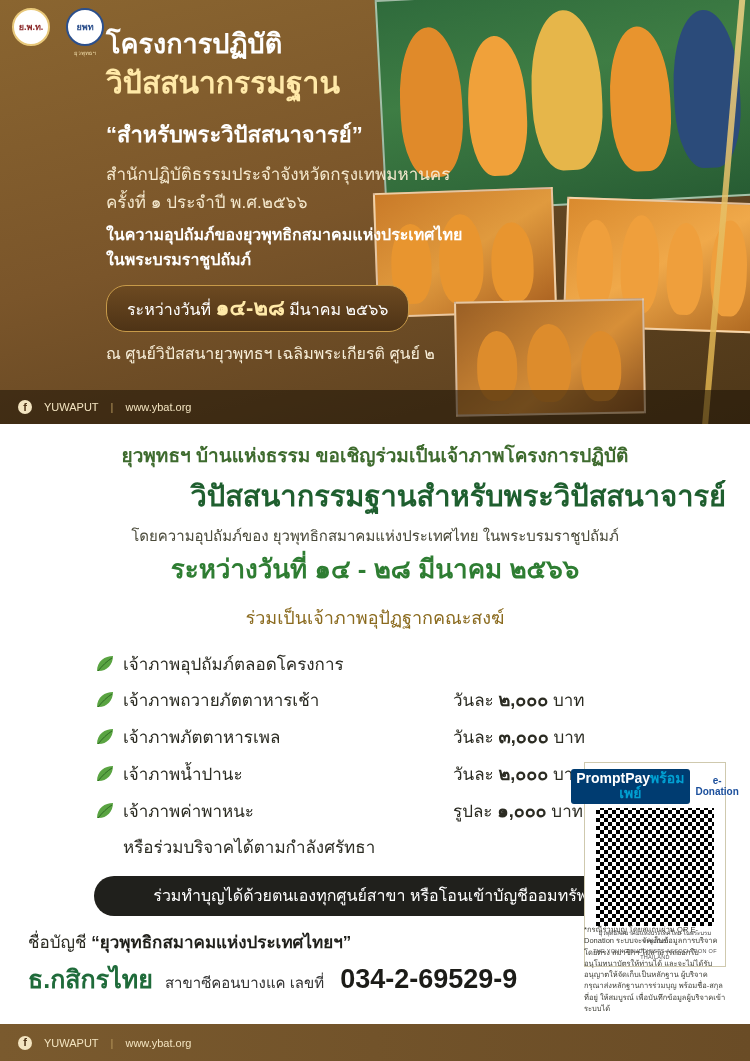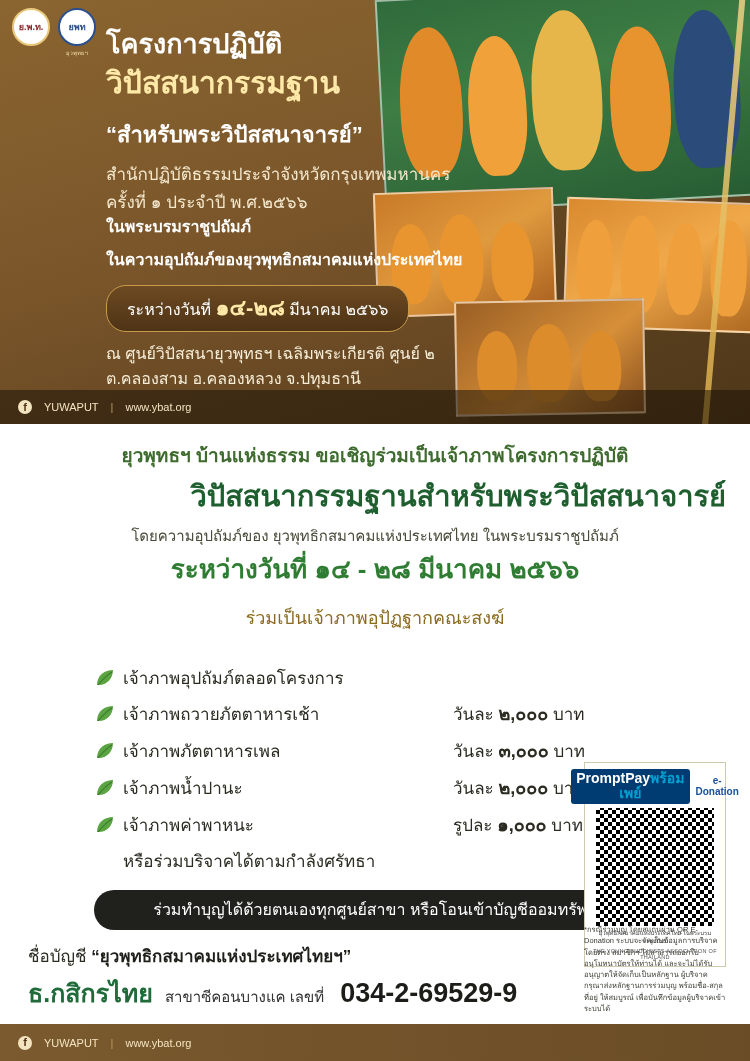--- a/index.html
+++ b/index.html
@@ -74,21 +74,21 @@
   .swoosh-line {
     position: absolute;
     left: 400px; top: -40px; width: 6px; height: 520px;
     background: linear-gradient(to bottom, #f3d58a, #d9a93f);
     transform: rotate(5deg);
     opacity: 0.85;
   }
 
   .logos {
     position: absolute; left: 12px; top: 8px;
-    display: flex; gap: 8px; align-items: flex-start;
+    display: flex; gap: 16px; align-items: flex-start;
   }
   .logo-circle {
     width: 38px; height: 38px; border-radius: 50%;
     border: 2px solid #e8c87a;
     display: flex; align-items: center; justify-content: center;
     background: #ffffff;
     font-size: 9px; color: #8c2b2b; font-weight: bold;
   }
   .logo-circle.blue { border-color: #2b4f8c; color: #2b4f8c; }
   .logo-sub { font-size: 6px; color: #f0dca8; text-align: center; margin-top: 2px; }
@@ -159,21 +159,21 @@
     text-align: center;
   }
   .m1 { font-size: 19px; color: #3e6b2e; font-weight: bold; line-height: 1.5; }
   .m2 { font-size: 29px; color: #1f5f2f; font-weight: bold; margin-top: 6px; line-height: 1.35; text-align: right; }
   .m3 { font-size: 15px; color: #4a4a3a; margin-top: 8px; }
   .m4 { font-size: 26px; color: #2e7d32; font-weight: bold; margin-top: 0; }
   .m5 { font-size: 20px; color: #2f2f28; margin-top: 8px; }
   .m6 { font-size: 18px; color: #8a6a1e; margin-top: 14px; }
 
   .list {
-    margin: 32px auto 0 auto;
+    margin: 18px auto 0 auto;
     width: 560px;
     text-align: left;
   }
   .row {
     display: flex; align-items: baseline;
     margin-bottom: 8px;
     font-size: 17px; color: #2b2b22;
   }
   .leaf {
     width: 20px; height: 18px; margin-right: 8px; flex: 0 0 auto;
@@ -295,29 +295,28 @@
         <div class="logo-sub">ยุวพุทธฯ</div>
       </div>
     </div>
 
     <div class="top-text">
       <div class="t-line1">โครงการปฏิบัติ</div>
       <div class="t-line2">วิปัสสนากรรมฐาน</div>
       <div class="t-line3">“สำหรับพระวิปัสสนาจารย์”</div>
       <div class="t-line4">สำนักปฏิบัติธรรมประจำจังหวัดกรุงเทพมหานคร</div>
       <div class="t-line4" style="margin-top:2px">ครั้งที่ ๑ ประจำปี พ.ศ.๒๕๖๖</div>
+      <div class="t-line5">ในความอุปถัมภ์ของยุวพุทธิกสมาคมแห่งประเทศไทย</div>
       <div class="t-line5" style="margin-top:0">ในพระบรมราชูปถัมภ์</div>
-      <div class="t-line5">ในความอุปถัมภ์ของยุวพุทธิกสมาคมแห่งประเทศไทย</div>
       <div class="date-pill">
         <span>ระหว่างวันที่</span>
         <b>๑๔-๒๘</b>
         <span>มีนาคม ๒๕๖๖</span>
       </div>
       <div class="t-place">ณ ศูนย์วิปัสสนายุวพุทธฯ เฉลิมพระเกียรติ ศูนย์ ๒</div>
-      <div class="t-place" style="margin-top:0">ต.คลองสาม อ.คลองหลวง จ.ปทุมธานี</div>
     </div>
 
     <div class="top-footer">
       <span class="fb-icon">f</span>
       <span>YUWAPUT</span>
       <span class="sep">|</span>
       <span>www.ybat.org</span>
     </div>
   </div>
 

